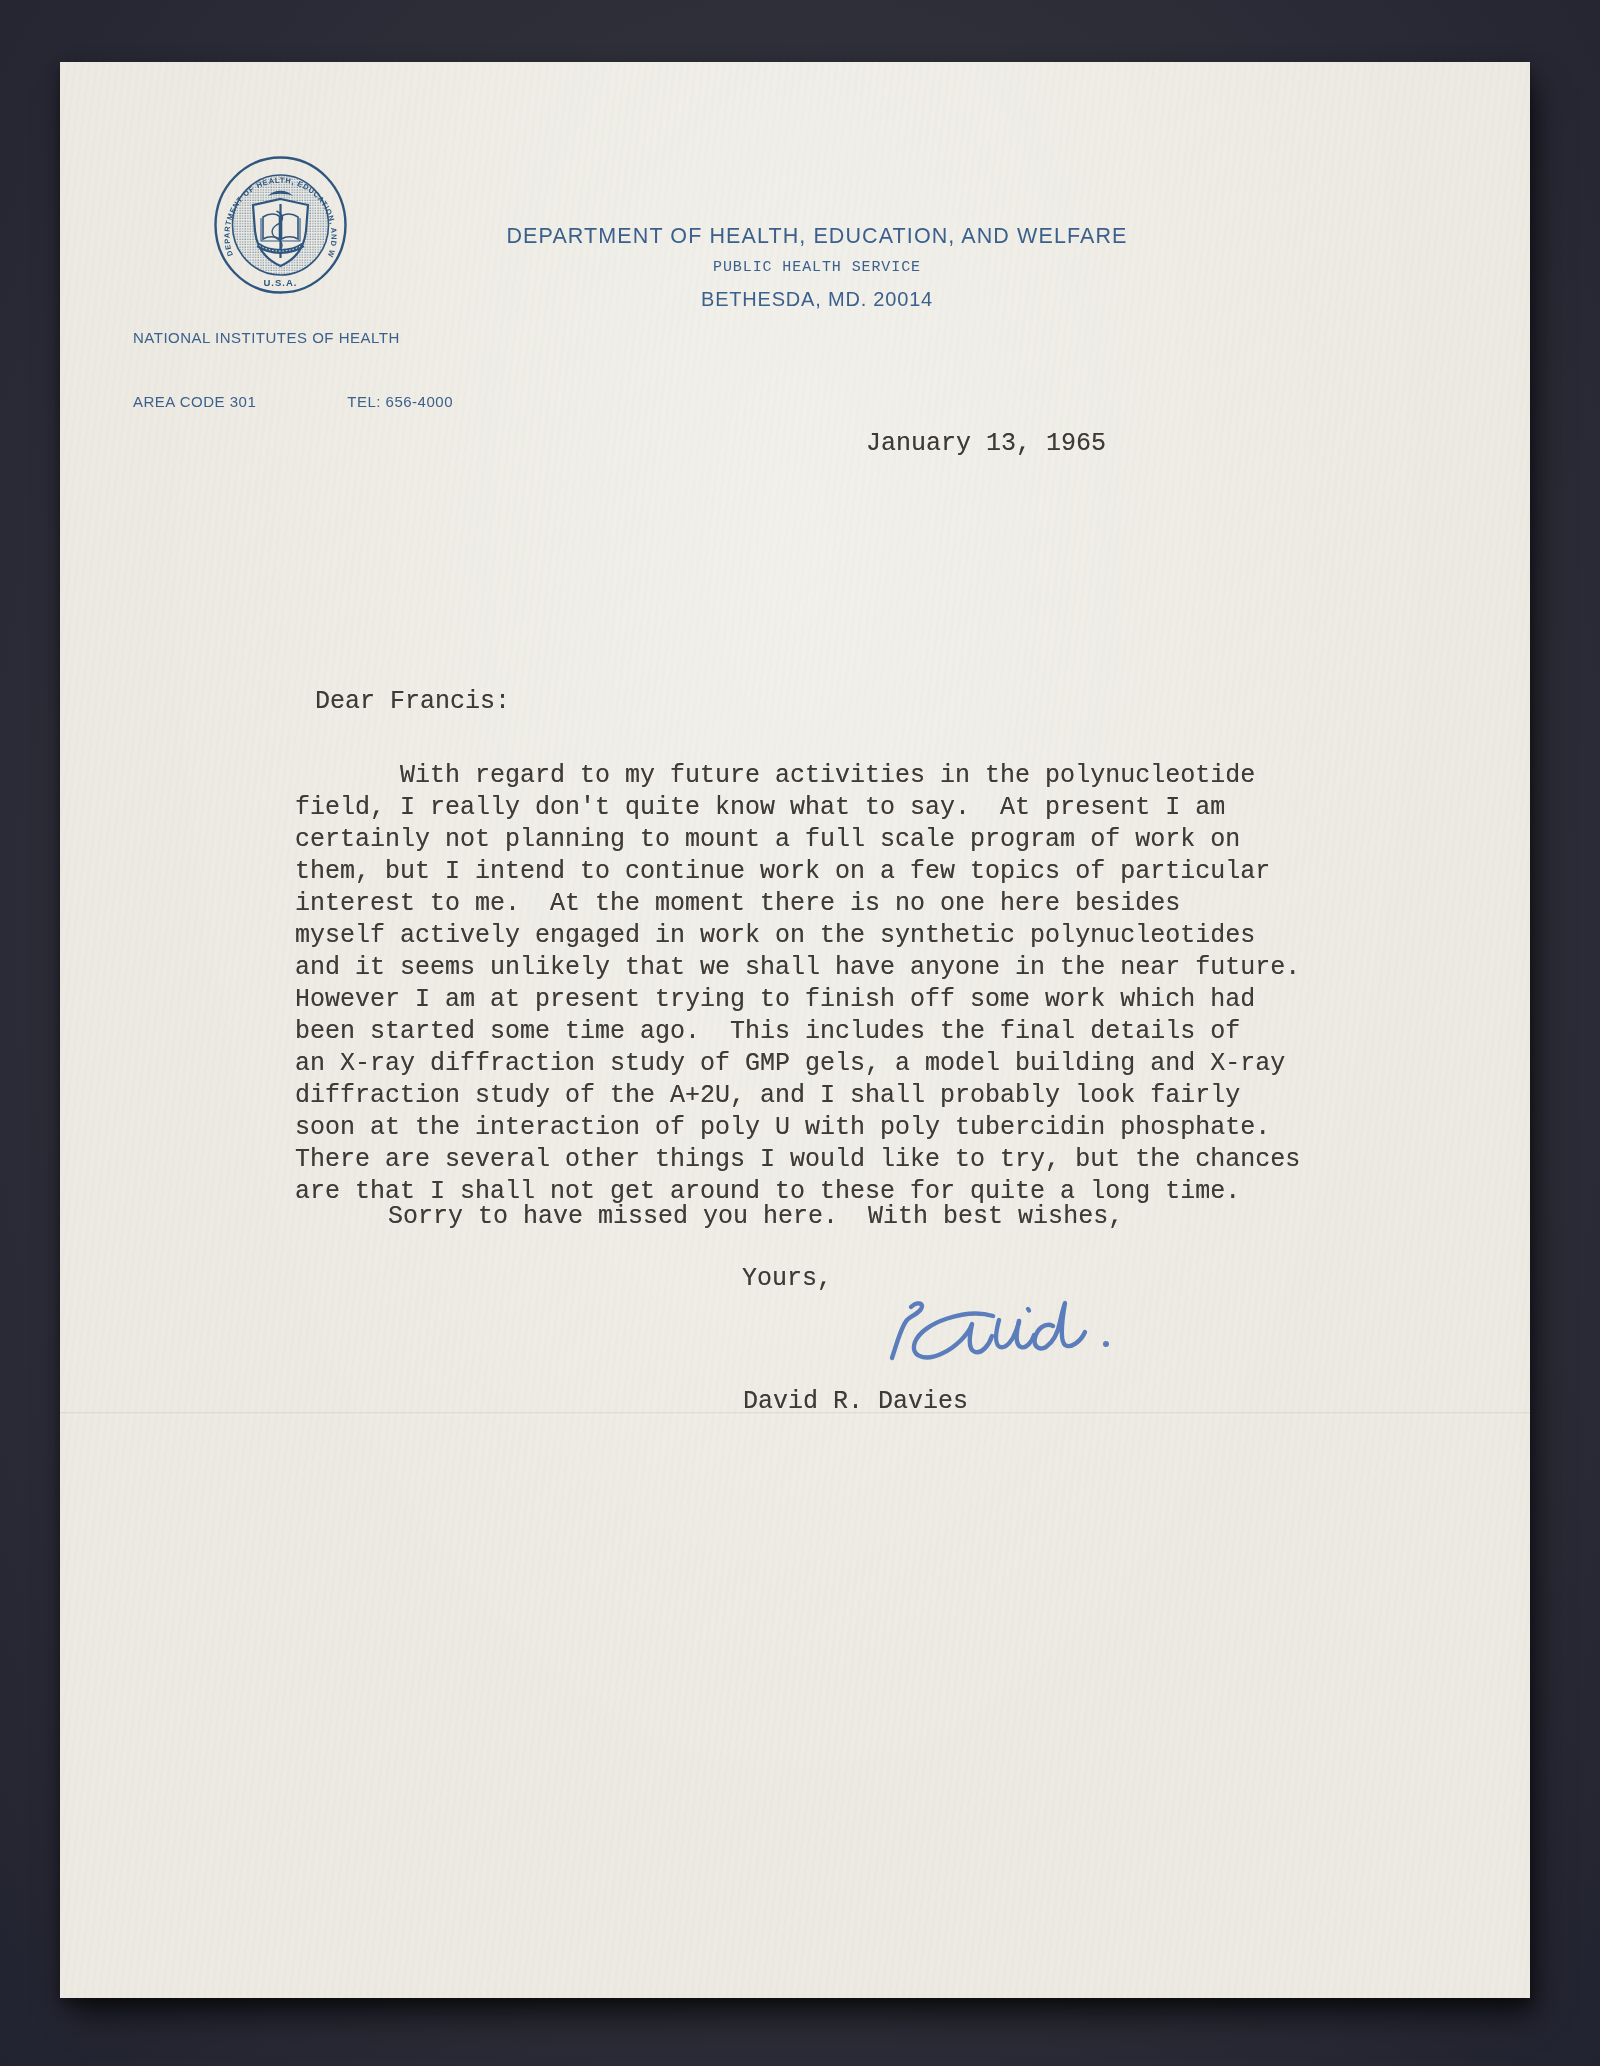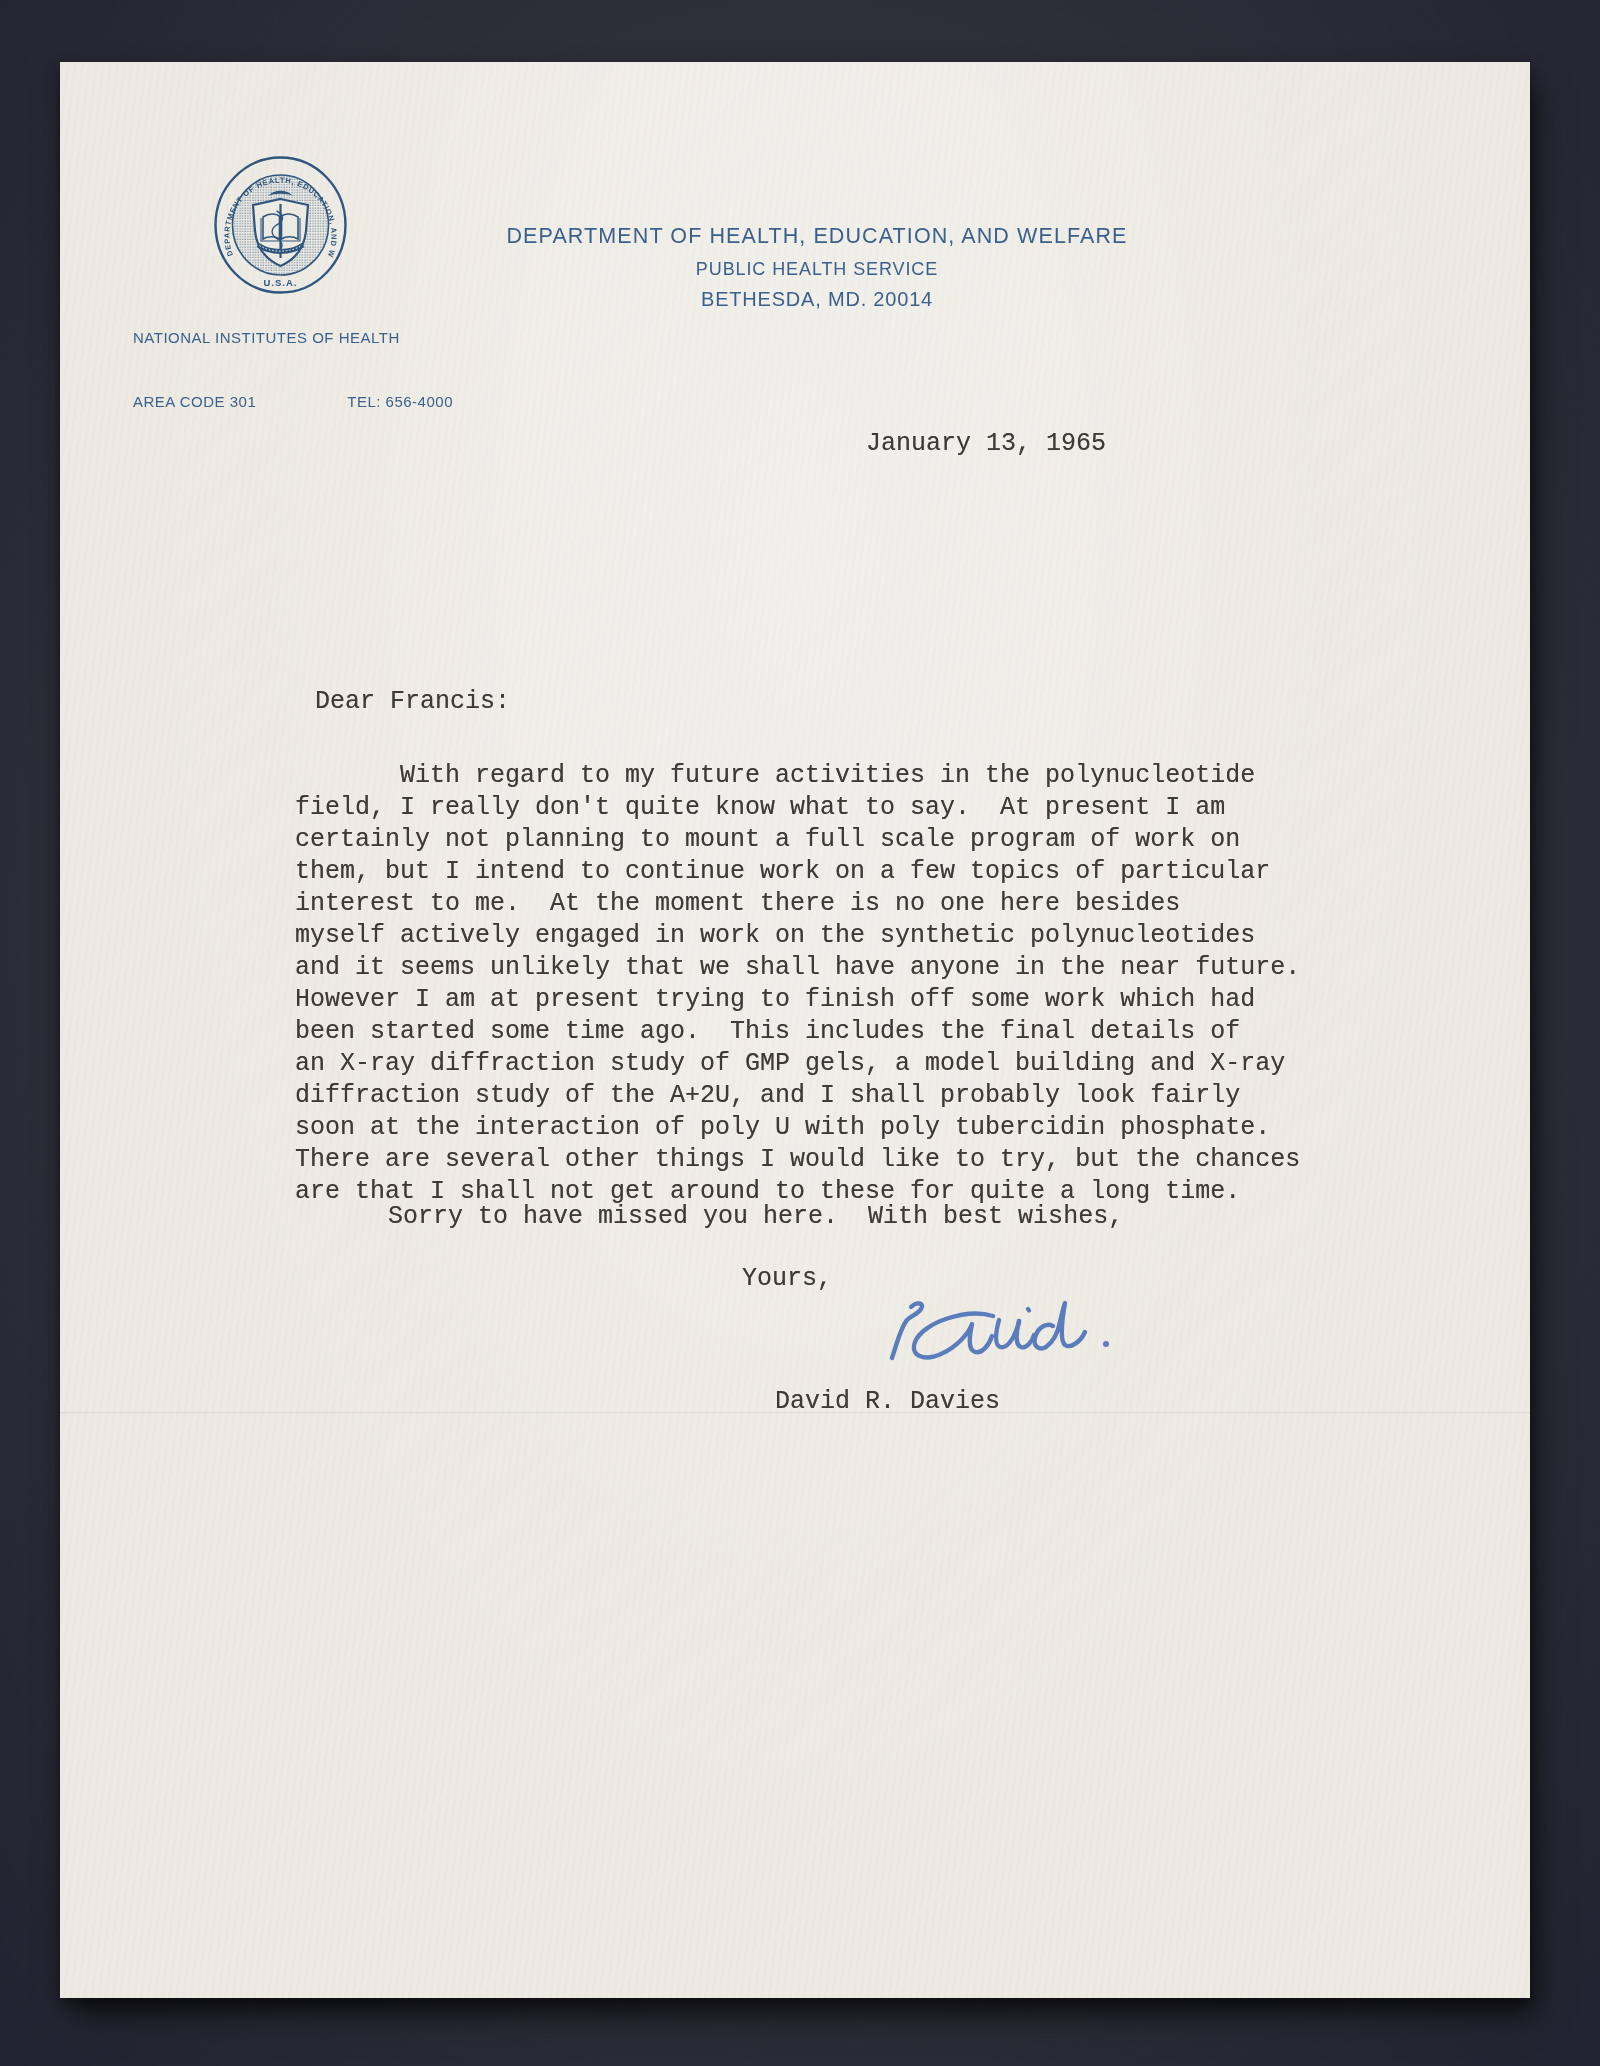--- a/index.html
+++ b/index.html
@@ -12,37 +12,37 @@
     position:absolute;left:60px;top:62px;width:1470px;height:1936px;
     background:
       radial-gradient(ellipse at 50% 25%, rgba(255,255,255,0.30), rgba(255,255,255,0) 65%),
       repeating-linear-gradient(97deg, rgba(120,110,90,0.02) 0 3px, rgba(0,0,0,0) 3px 7px),
       #ECEAE2;
     box-shadow: 10px 22px 30px -4px rgba(0,0,0,0.55), 0 6px 14px rgba(0,0,0,0.45);
   }
   .blue{color:#3B608C;}
   .lh-center{position:absolute;left:757px;transform:translateX(-50%);white-space:nowrap;line-height:1.15;}
   .lh-dept{top:162px;font-size:21.5px;letter-spacing:1.1px;}
-  .lh-phs{top:197px;font-size:18px;letter-spacing:0.9px;}
+  .lh-phs{top:197px;font-size:15px;letter-spacing:0.9px;font-family:Liberation Mono, monospace;}
   .lh-loc{top:226px;font-size:20px;letter-spacing:0.8px;}
   .nih{position:absolute;left:73px;top:263px;width:320px;font-size:15px;letter-spacing:0.5px;line-height:25.5px;}
   .nih-line2{display:flex;justify-content:space-between;margin-top:38px;}
   .mono{
     font-family:"Liberation Mono","DejaVu Sans Mono",monospace;
     font-size:25px;line-height:32px;color:#3E3B36;
     white-space:pre;position:absolute;
     text-shadow:0 0 0.6px rgba(62,58,52,0.55);
   }
   .date{left:806px;top:366px;}
   .recipient{left:223px;top:469px;}
   .salutation{left:223px;top:624px;margin-left:32px;}
   .body-text{left:223px;top:686px;margin:12px;}
   .closing{left:223px;top:1139px;}
   .valediction{left:682px;top:1201px;}
-  .signed-name{left:683px;top:1324px;margin-left:32px;}
+  .signed-name{left:683px;top:1324px;}
   .seal{position:absolute;left:153px;top:93px;width:135px;height:140px;}
   .sig{position:absolute;left:815px;top:1236px;width:250px;height:78px;}
   .crease{
     position:absolute;left:0;top:1350px;width:100%;height:3px;
     background:linear-gradient(to bottom, rgba(110,100,80,0.13), rgba(255,255,255,0.28));
   }
 </style>
 </head>
 <body>
 

